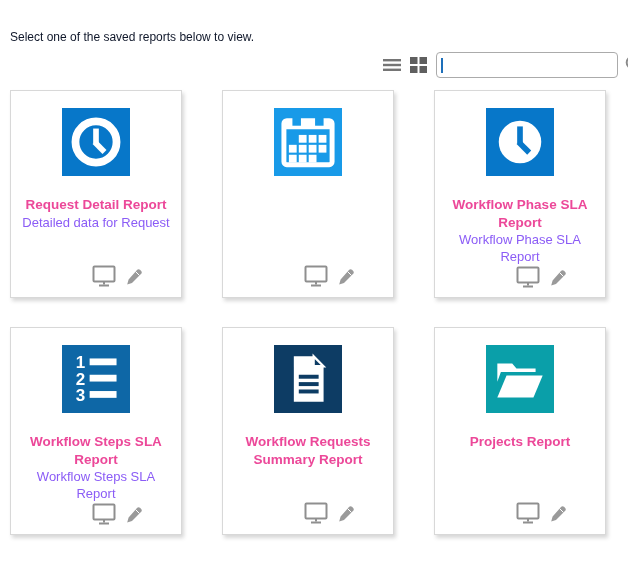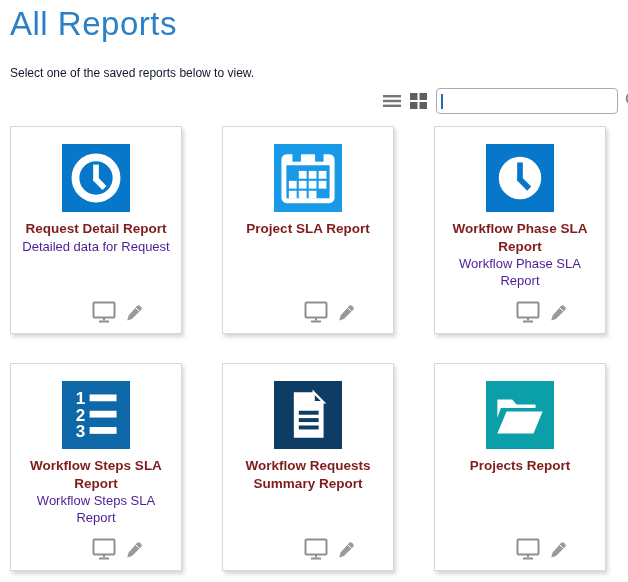--- a/index.html
+++ b/index.html
@@ -77,51 +77,50 @@
     cursor: pointer;
   }
   .tile {
     width: 68px; height: 68px;
     margin-top: 17px;
     flex: 0 0 auto;
     display: flex; align-items: center; justify-content: center;
   }
   .tile svg { width: 68px; height: 68px; display: block; }
   .card-title {
-    margin-top: 8px;
+    margin-top: 20px;
     padding: 0 8px;
     font-size: 13.5px;
     font-weight: bold;
-    color: #7f1d1d;
+    color: #ec4899;
     text-align: center;
     line-height: 1.3;
   }
   .card-sub {
     margin-top: 1px;
     padding: 0 6px;
     font-size: 13px;
-    color: #4c1d95;
+    color: #8b5cf6;
     text-align: center;
     line-height: 1.3;
   }
   .card-actions {
     margin-top: auto;
     margin-bottom: 10px;
     display: flex;
     align-items: flex-end;
     gap: 8px;
     transform: translateX(21px);
   }
 </style>
 </head>
 <body>
 
 <div class="page">
 
-  <h1 class="page-title" style="color: rgb(46, 128, 196);">All Reports</h1>
 
   <p class="page-subtitle">Select one of the saved reports below to view.</p>
 
   <div class="toolbar">
     <div class="view-toggle">
       <span class="icon-btn">
         <svg width="18" height="14" viewBox="0 0 18 14">
           <rect x="0" y="1" width="18" height="2.4" fill="#757575"></rect>
           <rect x="0" y="5.8" width="18" height="2.4" fill="#757575"></rect>
           <rect x="0" y="10.6" width="18" height="2.4" fill="#757575"></rect>
@@ -190,21 +189,20 @@
           <rect x="31.5" y="19" width="5.5" height="5.5" fill="#ffffff"></rect>
           <rect x="10.5" y="26" width="5.5" height="5.5" fill="#ffffff"></rect>
           <rect x="17.5" y="26" width="5.5" height="5.5" fill="#ffffff"></rect>
           <rect x="24.5" y="26" width="5.5" height="5.5" fill="#ffffff"></rect>
           <rect x="31.5" y="26" width="5.5" height="5.5" fill="#ffffff"></rect>
           <rect x="10.5" y="33" width="5.5" height="5.5" fill="#ffffff"></rect>
           <rect x="17.5" y="33" width="5.5" height="5.5" fill="#ffffff"></rect>
           <rect x="24.5" y="33" width="5.5" height="5.5" fill="#ffffff"></rect>
         </svg>
       </div>
-      <div class="card-title">Project SLA Report</div>
       <div class="card-actions">
         <span class="icon-btn">
           <svg width="24" height="22" viewBox="0 0 24 22">
             <rect x="1.5" y="1.5" width="21" height="15" rx="1" fill="none" stroke="#8f8f8f" stroke-width="2"></rect>
             <line x1="12" y1="16.5" x2="12" y2="19.5" stroke="#8f8f8f" stroke-width="2"></line>
             <line x1="7" y1="20.5" x2="17" y2="20.5" stroke="#8f8f8f" stroke-width="2"></line>
           </svg>
         </span>
         <span class="icon-btn">
           <svg width="19" height="19" viewBox="0 0 19 19">

